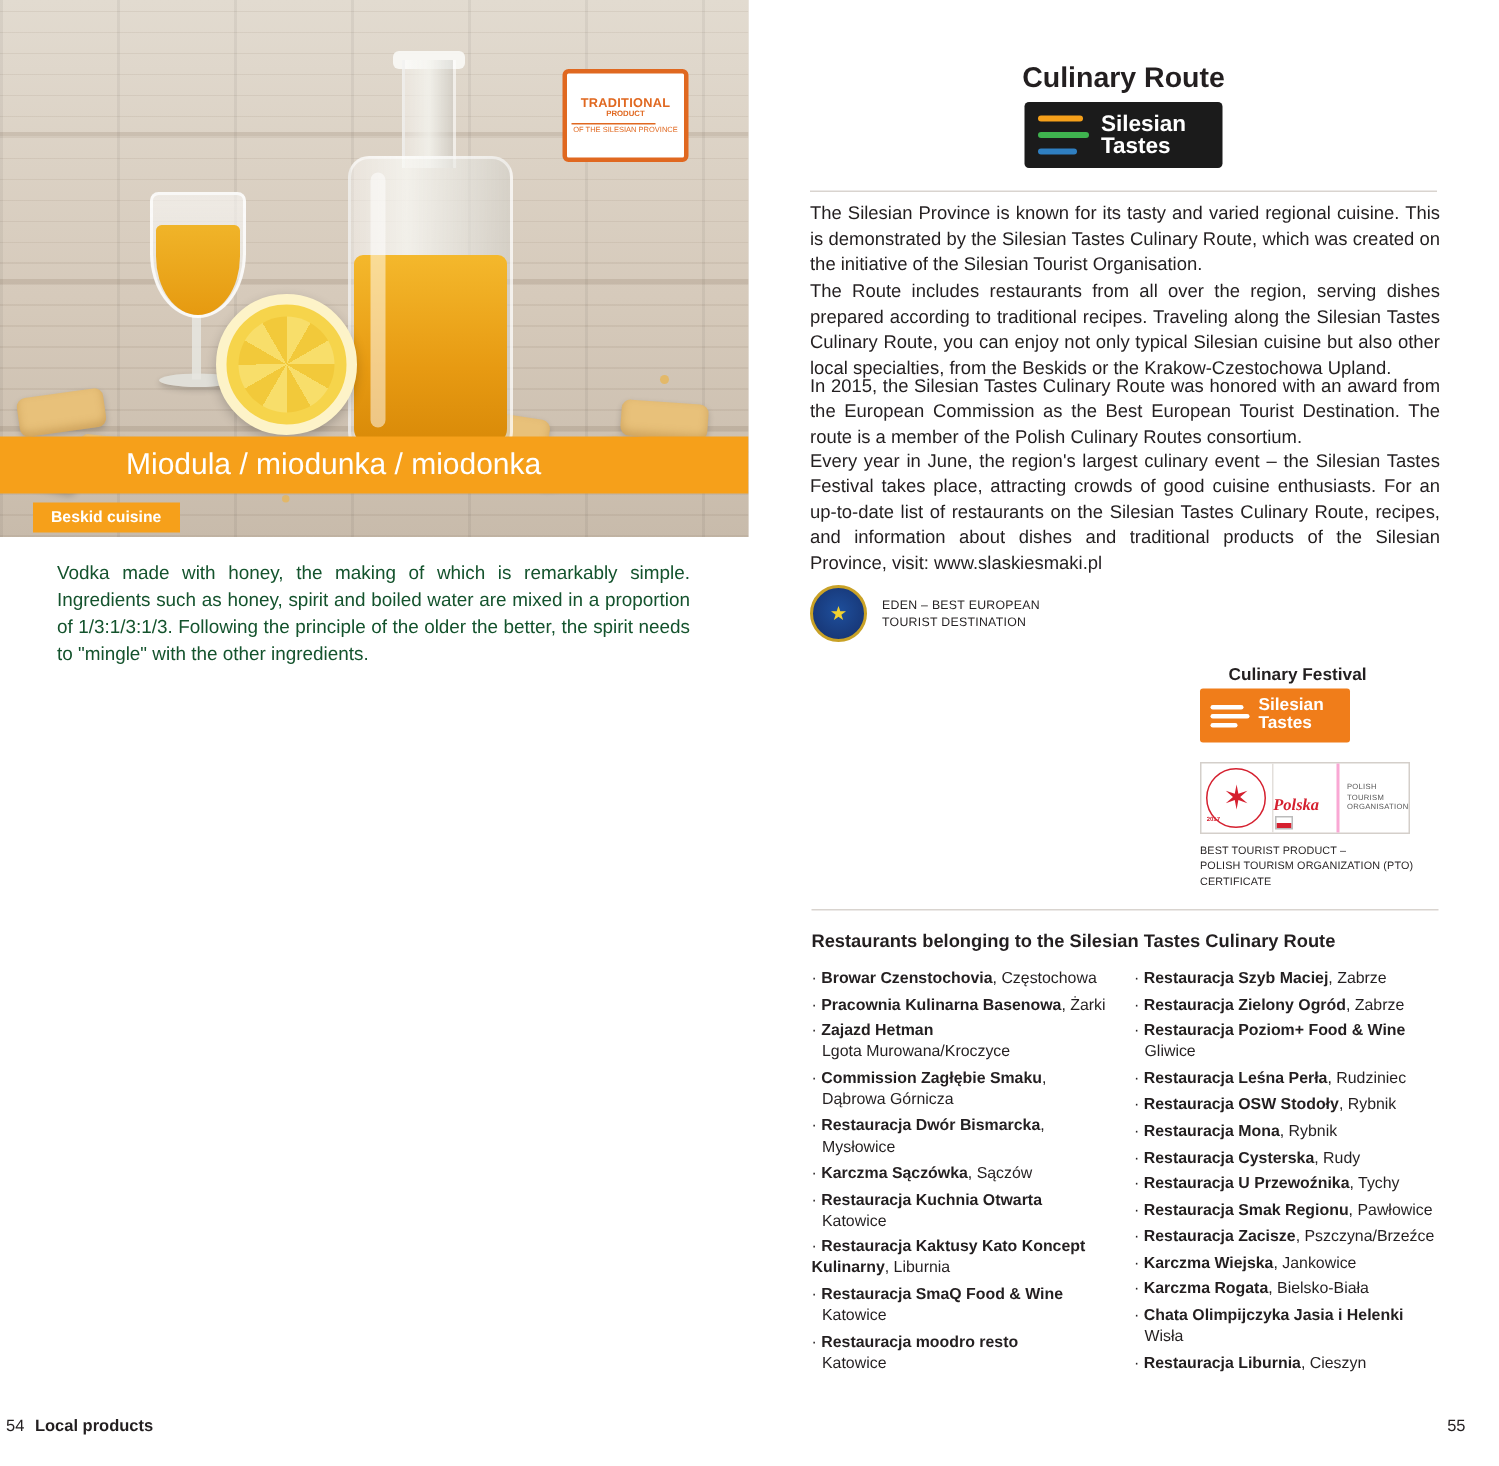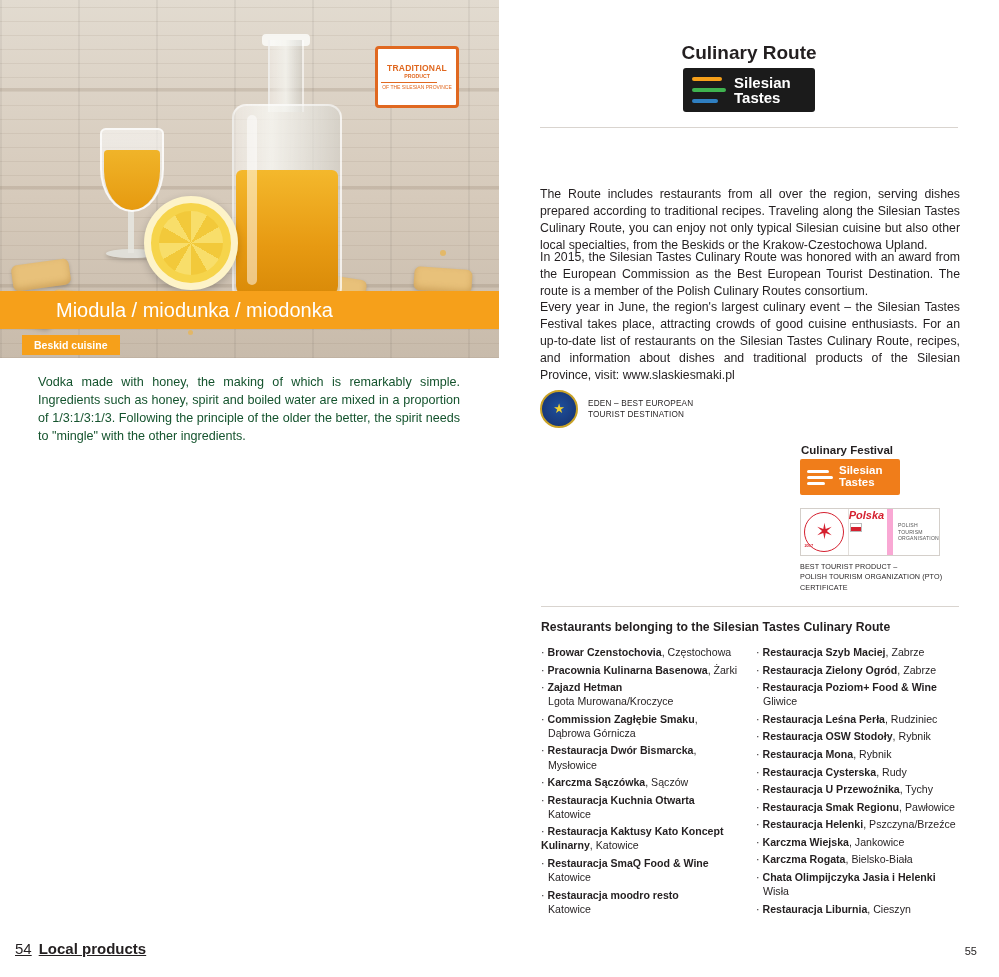--- a/index.html
+++ b/index.html
@@ -89,33 +89,33 @@
   }
   .stamp .l1 { font-size: 8.5px; font-weight: bold; color: #e06820; letter-spacing: .2px; line-height: 1.05; }
   .stamp .l2 { font-size: 5.2px; font-weight: bold; color: #e06820; line-height: 1.1; margin-top: 1px; }
   .stamp .l3 { font-size: 5px; color: #e06820; line-height: 1.1; }
   .stamp .rule { width: 56px; height: 1px; background: #e06820; margin: 2px 0; }
 
   .title-band {
     position: absolute; left: 0; top: 291px; width: 499px; height: 38px;
     background: #f6a01a; display: flex; align-items: center;
   }
-  .title-band span { font-size: 20px; color: #ffffff; padding-left: 56px; font-weight: 400; }
+  .title-band span { font-size: 20px; color: #ffffff; padding-left: 36px; font-weight: 400; margin-left: 48px; }
   .sub-band {
     position: absolute; left: 22px; top: 335px; height: 20px; padding: 0 12px;
     background: #f6a01a; display: flex; align-items: center;
   }
   .sub-band span { font-size: 10.5px; color: #ffffff; font-weight: bold; }
 
   .left-body {
     position: absolute; left: 38px; top: 374px; width: 422px;
     font-size: 12.6px; line-height: 1.42; color: #14532d; text-align: justify;
   }
 
-  .folio-left { position: absolute; left: 15px; bottom: 20px; font-size: 15px; color: #231f20; text-decoration: underline; }
+  .folio-left { position: absolute; left: 4px; bottom: 20px; font-size: 11px; color: #231f20; }
   .folio-left .num { font-weight: normal; margin-right: 7px; }
   .folio-left .lbl { font-weight: bold; }
 
   
   .right-page { position: absolute; left: 499px; top: 0; width: 500px; height: 977px; }
 
   .route-title {
     position: absolute; left: 0; top: 42px; width: 500px; text-align: center;
     font-size: 19px; font-weight: bold; color: #231f20;
   }
@@ -142,22 +142,22 @@
   .eden-badge { width: 38px; height: 38px; border-radius: 50%;
      background: radial-gradient(circle at 50% 45%, #1e4f9c 0%, #18397a 70%, #0f2a5c 100%);
      border: 2px solid #c9a227; position: relative; }
   .eden-badge::after { content:"★"; position:absolute; left:50%; top:50%; transform:translate(-50%,-52%);
      color:#f2d230; font-size: 13px; }
   .eden-text { font-size: 8.2px; line-height: 1.35; color: #231f20; letter-spacing: .2px; }
 
   .cert-box { position: absolute; border: 1px solid #d4cfca; background: #fff; display: flex; }
   .cert-left { width: 50px; display: flex; align-items: center; justify-content: center;
      border-right: 1px solid #e3dfdb; }
-  .cert-mid { width: 46px; display: flex; align-items: flex-start; justify-content: center;
-     border-right: 6px solid #f9a8d4; }
+  .cert-mid { width: 46px; display: flex; align-items: flex-end; justify-content: center;
+     border-right: 2px solid #f9a8d4; font-family: Liberation Serif, serif; }
   .cert-right { flex: 1; display: flex; align-items: center; padding-left: 5px; }
   .cert-right span { font-size: 5.1px; color: #555; line-height: 1.25; letter-spacing: .2px; }
   .star-badge { width: 40px; height: 40px; border-radius: 50%; border: 1.6px solid #d5202f;
      display:flex; align-items:center; justify-content:center; color:#d5202f; position: relative; }
   .star-badge .s { font-size: 22px; line-height: 1; }
   .star-badge .yr { position:absolute; left: -1px; bottom: 3px; font-size: 4px; font-weight: bold; }
   .polska { color: #d5202f; font-size: 11px; font-weight: bold; font-style: italic; }
   .polska .flag { display:inline-block; width: 12px; height: 9px; margin-left: 1px;
      background: linear-gradient(180deg, #fff 0 50%, #d5202f 50% 100%); border: .5px solid #bbb;
      vertical-align: -1px; }
@@ -259,31 +259,32 @@
           <i></i>
         </div>
       <div class="words">
         <div class="w1">Silesian</div>
         <div class="w2">Tastes</div>
       </div>
     </div>
 
     <div class="rule-top"></div>
 
+    <div class="rp-text" style="top:134px">The Silesian Province is known for its tasty and varied regional cuisine. This is demonstrated by the Silesian Tastes Culinary Route, which was created on the initiative of the Silesian Tourist Organisation.</div>
     <div class="rp-text" style="top:186px">The Route includes restaurants from all over the region, serving dishes prepared according to traditional recipes. Traveling along the Silesian Tastes Culinary Route, you can enjoy not only typical Silesian cuisine but also other local specialties, from the Beskids or the Krakow-Czestochowa Upland.</div>
     <div class="rp-text" style="top:249px">In 2015, the Silesian Tastes Culinary Route was honored with an award from the European Commission as the Best European Tourist Destination. The route is a member of the Polish Culinary Routes consortium.</div>
     <div class="rp-text" style="top:299px">Every year in June, the region's largest culinary event – the Silesian Tastes Festival takes place, attracting crowds of good cuisine enthusiasts. For an up-to-date list of restaurants on the Silesian Tastes Culinary Route, recipes, and information about dishes and traditional products of the Silesian Province, visit: www.slaskiesmaki.pl</div>
 
     <div class="eden">
       <div class="eden-badge"></div>
       <div class="eden-text" style="white-space: pre-line;">EDEN – BEST EUROPEAN
 TOURIST DESTINATION</div>
     </div>
 
-    <div class="festival-title" style="left:302px;">Culinary Festival</div>
+    <div class="festival-title" style="left:320px;">Culinary Festival</div>
     <div class="fest-logo" style="left:301px;">
       <div class="bars">
           <i></i>
           <i></i>
           <i></i>
         </div>
       <div class="words">
         <div>Silesian</div>
         <div>Tastes</div>
       </div>
@@ -316,34 +317,34 @@
   <div class="rule-mid"></div>
   <div class="rest-heading">Restaurants belonging to the Silesian Tastes Culinary Route</div>
   <div class="col col-a" id="col-a">
       <div class="rest"><span class="bullet">· </span><b>Browar Czenstochovia</b><span class="city">, Częstochowa</span></div>
       <div class="rest"><span class="bullet">· </span><b>Pracownia Kulinarna Basenowa</b><span class="city">, Żarki</span></div>
       <div class="rest"><span class="bullet">· </span><b>Zajazd Hetman</b><span class="city2">Lgota Murowana/Kroczyce</span></div>
       <div class="rest"><span class="bullet">· </span><b>Commission Zagłębie Smaku</b><span class="city">,</span><span class="city2">Dąbrowa Górnicza</span></div>
       <div class="rest"><span class="bullet">· </span><b>Restauracja Dwór Bismarcka</b><span class="city">,</span><span class="city2">Mysłowice</span></div>
       <div class="rest"><span class="bullet">· </span><b>Karczma Sączówka</b><span class="city">, Sączów</span></div>
       <div class="rest"><span class="bullet">· </span><b>Restauracja Kuchnia Otwarta</b><span class="city2">Katowice</span></div>
-      <div class="rest"><span class="bullet">· </span><b>Restauracja Kaktusy Kato Koncept Kulinarny</b><span class="city">, Katowice</span></div>
+      <div class="rest"><span class="bullet">· </span><b>Restauracja Kaktusy Kato Koncept Kulinarny</b><span class="city">, Liburnia</span></div>
       <div class="rest"><span class="bullet">· </span><b>Restauracja SmaQ Food &amp; Wine</b><span class="city2">Katowice</span></div>
       <div class="rest"><span class="bullet">· </span><b>Restauracja moodro resto</b><span class="city2">Katowice</span></div>
     </div>
   <div class="col col-b" id="col-b">
       <div class="rest"><span class="bullet">· </span><b>Restauracja Szyb Maciej</b><span class="city">, Zabrze</span></div>
       <div class="rest"><span class="bullet">· </span><b>Restauracja Zielony Ogród</b><span class="city">, Zabrze</span></div>
       <div class="rest"><span class="bullet">· </span><b>Restauracja Poziom+ Food &amp; Wine</b><span class="city2">Gliwice</span></div>
       <div class="rest"><span class="bullet">· </span><b>Restauracja Leśna Perła</b><span class="city">, Rudziniec</span></div>
       <div class="rest"><span class="bullet">· </span><b>Restauracja OSW Stodoły</b><span class="city">, Rybnik</span></div>
       <div class="rest"><span class="bullet">· </span><b>Restauracja Mona</b><span class="city">, Rybnik</span></div>
       <div class="rest"><span class="bullet">· </span><b>Restauracja Cysterska</b><span class="city">, Rudy</span></div>
       <div class="rest"><span class="bullet">· </span><b>Restauracja U Przewoźnika</b><span class="city">, Tychy</span></div>
       <div class="rest"><span class="bullet">· </span><b>Restauracja Smak Regionu</b><span class="city">, Pawłowice</span></div>
-      <div class="rest"><span class="bullet">· </span><b>Restauracja Helenki</b><span class="city">, Pszczyna/Brzeźce</span></div>
+      <div class="rest"><span class="bullet">· </span><b>Restauracja Zacisze</b><span class="city">, Pszczyna/Brzeźce</span></div>
       <div class="rest"><span class="bullet">· </span><b>Karczma Wiejska</b><span class="city">, Jankowice</span></div>
       <div class="rest"><span class="bullet">· </span><b>Karczma Rogata</b><span class="city">, Bielsko-Biała</span></div>
       <div class="rest"><span class="bullet">· </span><b>Chata Olimpijczyka Jasia i Helenki</b><span class="city2">Wisła</span></div>
       <div class="rest"><span class="bullet">· </span><b>Restauracja Liburnia</b><span class="city">, Cieszyn</span></div>
     </div>
 
 </div>
 
 </body></html>

